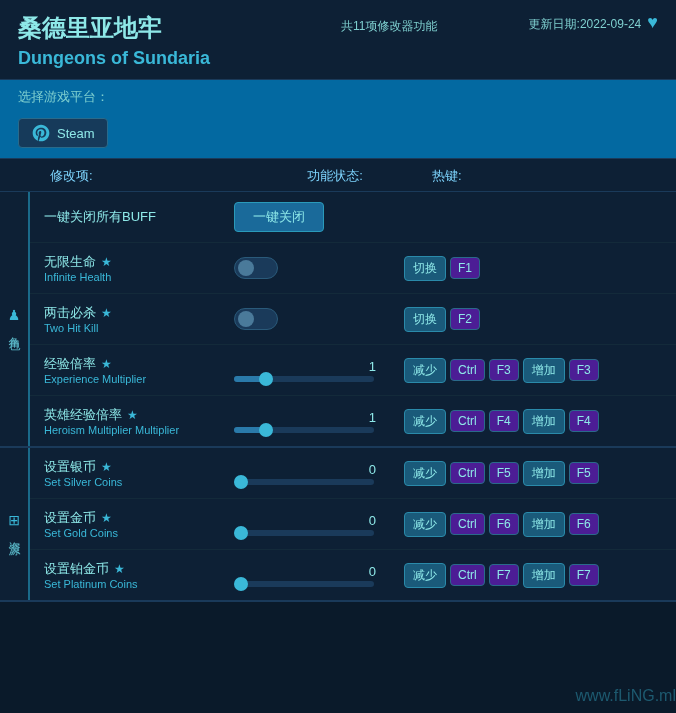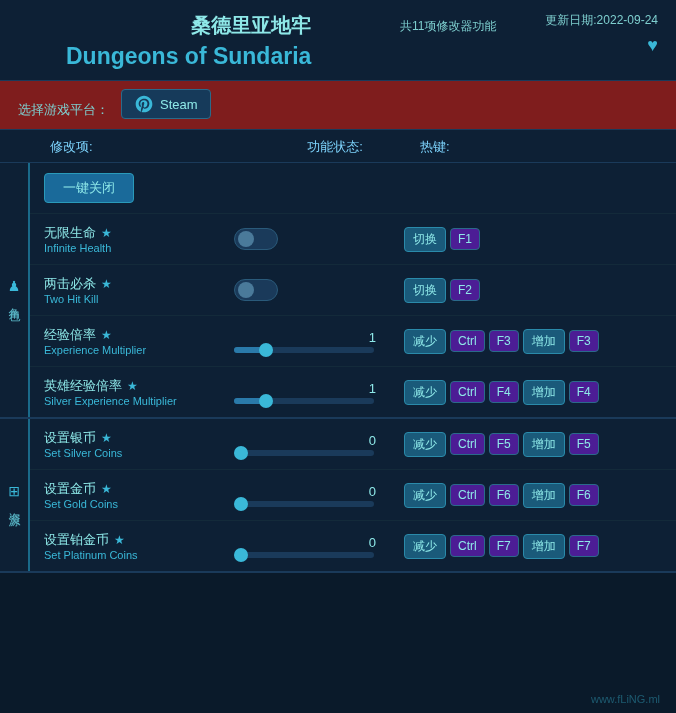--- a/index.html
+++ b/index.html
@@ -14,60 +14,59 @@
 
     .header {
       background: #0d2035;
       padding: 12px 18px 10px;
       display: flex;
       align-items: flex-start;
       justify-content: space-between;
       border-bottom: 1px solid #1a3a5a;
     }
     .header-title-cn {
-      font-size: 20px;
+      font-size: 24px;
       font-weight: bold;
       color: #8ee8e8;
       margin-bottom: 4px;
-      text-align: right;
     }
     .header-title-en {
-      font-size: 23px;
+      font-size: 18px;
       font-weight: bold;
       color: #3ab8d8;
-      margin-left: 48px;
     }
     .header-center {
       font-size: 12px;
       color: #7ecfcf;
       margin-top: 6px;
       margin-left: 40px;
     }
     .header-right {
       display: flex;
-      flex-direction: column;
+      flex-direction: row;
       align-items: flex-end;
       gap: 6px;
       font-size: 12px;
       color: #7ecfcf;
     }
     .heart-icon {
       color: #3ab8d8;
       font-size: 18px;
     }
 
     .platform-row {
-      background: #7f1d1d;
+      background: #0369a1;
       padding: 8px 18px 10px;
       display: flex;
-      align-items: flex-end;
+      align-items: flex-start;
       gap: 12px;
       font-size: 13px;
       color: #7ecfcf;
       border-bottom: 1px solid #1a3a5a;
+      flex-direction: column;
     }
     .platform-btn {
       display: flex;
       align-items: center;
       gap: 6px;
       background: #163a5a;
       border: 1px solid #2a6a8a;
       border-radius: 4px;
       padding: 4px 12px;
       color: #8ee8e8;
@@ -83,21 +82,21 @@
       background: #0d2035;
       display: flex;
       align-items: center;
       padding: 8px 18px 6px 50px;
       font-size: 13px;
       color: #7dd3fc;
       border-bottom: 1px solid #1a3a5a;
     }
     .col-mod { flex: 0 0 200px; }
     .col-state { flex: 0 0 170px; text-align: center; }
-    .col-hotkey { flex: 1; }
+    .col-hotkey { flex: 1; margin-left: 12px; }
 
     .section {
       display: flex;
       border-bottom: 2px solid #1a3a5a;
     }
     .section-label {
       width: 30px;
       min-height: 60px;
       background: #0d2035;
       display: flex;
@@ -252,22 +251,22 @@
       border-radius: 4px;
       padding: 5px 18px;
       font-size: 13px;
       color: #8ee8e8;
       cursor: pointer;
     }
 
     .watermark {
       position: fixed;
       bottom: 8px;
-      right: 16px;
-      font-size: 11px;
+      right: 0;
+      font-size: 16px;
       color: rgba(58,184,216,0.4);
     }
   </style>
 </head>
 <body>
 
 <div class="header">
   <div>
     <div class="header-title-cn">桑德里亚地牢</div>
     <div class="header-title-en">Dungeons of Sundaria</div>
@@ -296,20 +295,25 @@
 </div>
 
 <div class="section">
   <div class="section-label">
     <span class="section-label-icon">♟</span>
     <span class="section-label-text">角色</span>
   </div>
   <div class="section-content">
 
     <div class="mod-row">
+      <div class="mod-name">
+        <div class="mod-name-cn">
+          <span>一键关闭所有BUFF</span>
+        </div>
+      </div>
       <div class="mod-control">
         <button class="buff-btn">一键关闭</button>
       </div>
       <div class="hotkey-area"></div>
     </div>
 
     <div class="mod-row">
       <div class="mod-name">
         <div class="mod-name-cn">
           <span>无限生命</span>
@@ -374,21 +378,21 @@
         <span class="kbd">F3</span>
       </div>
     </div>
 
     <div class="mod-row">
       <div class="mod-name">
         <div class="mod-name-cn">
           <span>英雄经验倍率</span>
           <span class="star-icon">★</span>
         </div>
-        <div class="mod-name-en">Silver Experience Multiplier</div>
+        <div class="mod-name-en">Heroism Multiplier Multiplier</div>
       </div>
       <div class="mod-control">
         <div class="slider-container">
           <div class="slider-value">1</div>
           <div class="slider-row">
             <div class="slider-track">
               <div class="slider-fill"></div>
               <div class="slider-thumb"></div>
             </div>
           </div>

